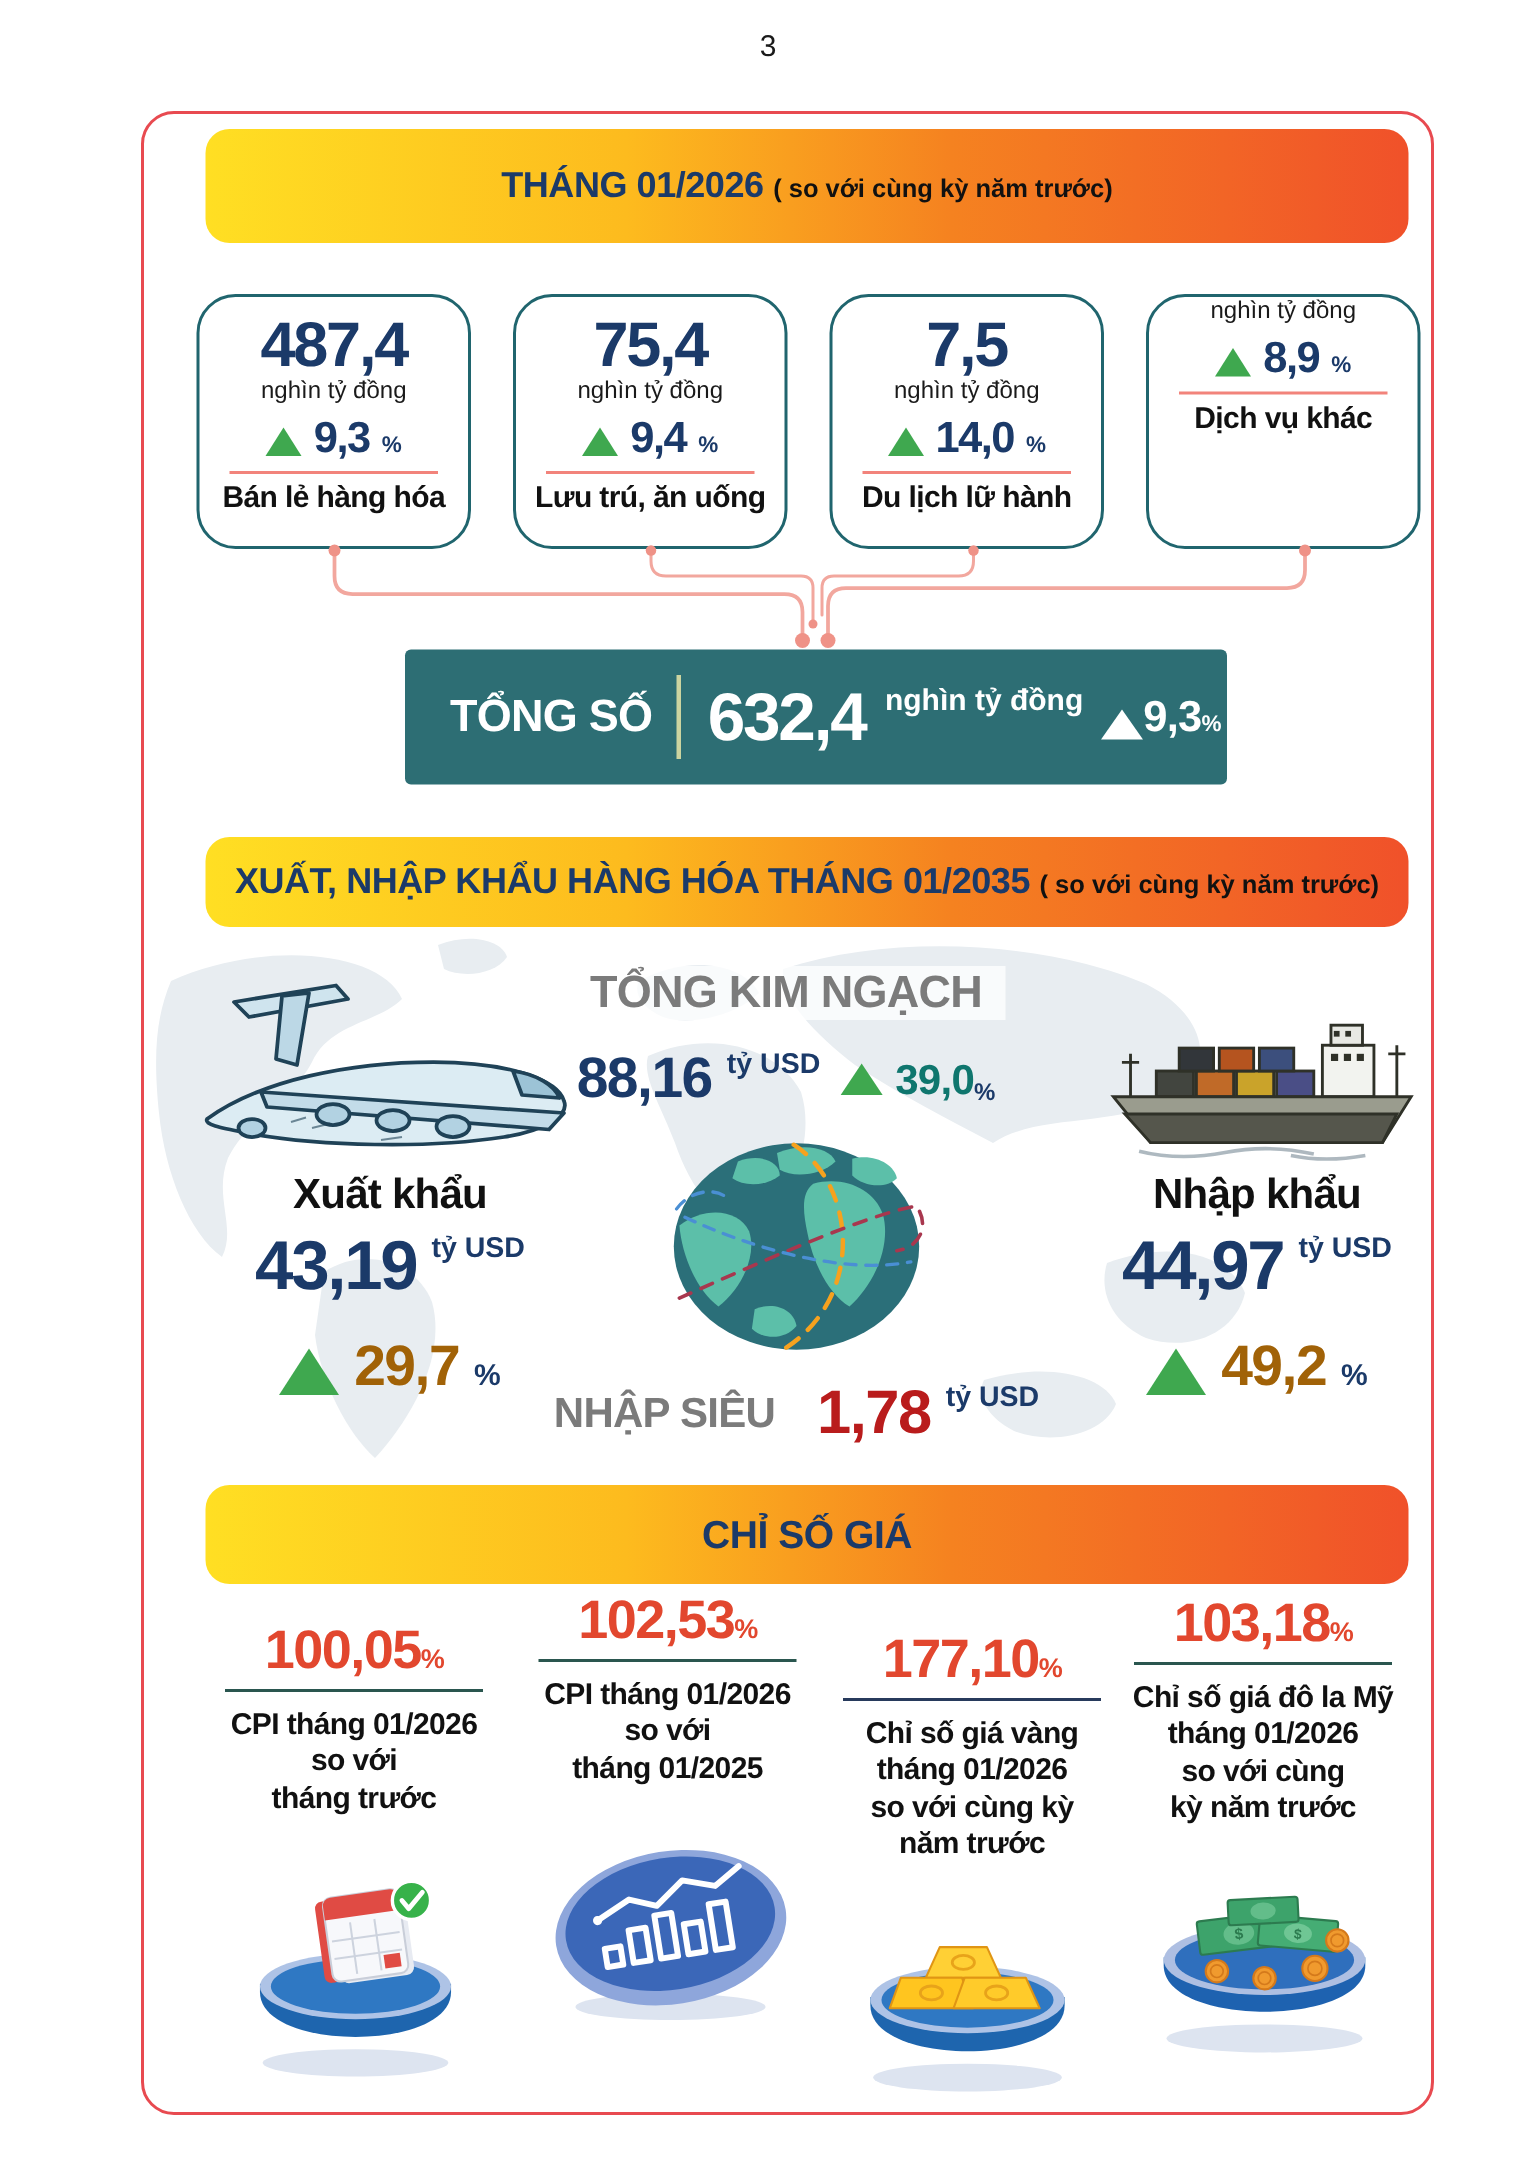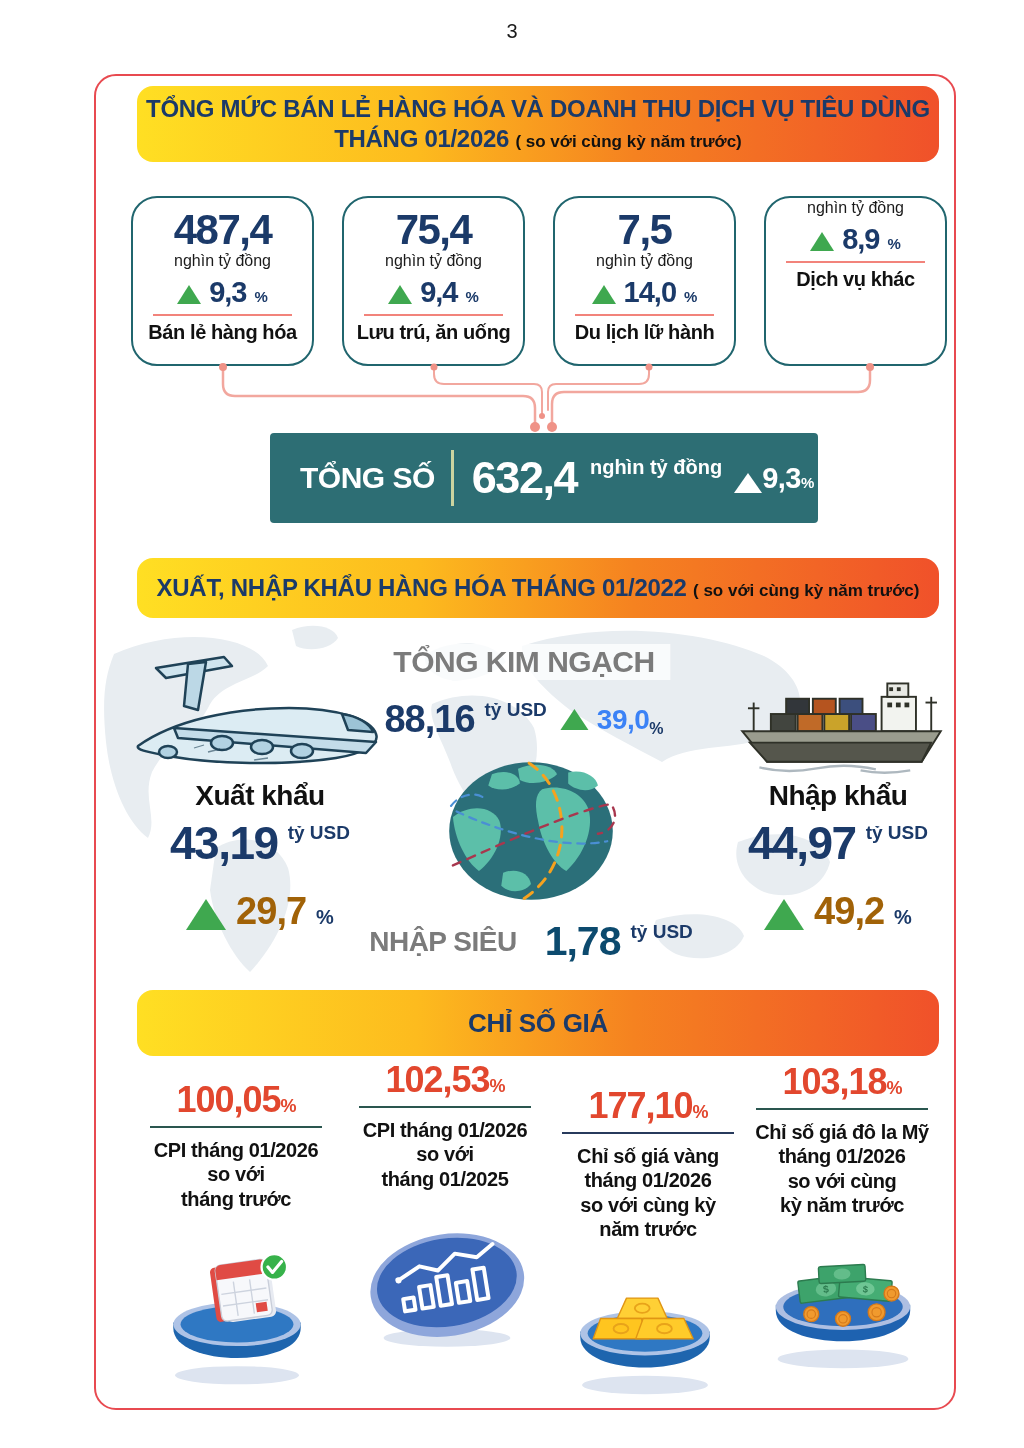--- a/index.html
+++ b/index.html
@@ -63,42 +63,42 @@
   .trade{position:absolute;left:96px;top:620px;width:856px;height:368px;}
   .map-bg{position:absolute;left:0;top:0;width:856px;height:368px;}
   .tkn-title{position:absolute;left:50%;top:24px;transform:translateX(-50%);
              font-size:30px;font-weight:bold;color:#7b7b7b;letter-spacing:-0.5px;
              background:rgba(255,255,255,.75);padding:1px 16px;white-space:nowrap;}
   .tkn-row{position:absolute;left:50%;top:78px;transform:translateX(-50%);
            display:flex;align-items:center;white-space:nowrap;}
   .tkn-row .val{font-size:38px;font-weight:bold;color:#1b3a69;letter-spacing:-1px;}
   .sup-unit{font-size:19px;font-weight:bold;color:#1b3a69;position:relative;top:-10px;margin-left:10px;}
   .tkn-row .tri-mid{margin-left:14px;}
-  .tkn-row .num{font-size:28px;font-weight:bold;color:#3b82f6;margin-left:8px;letter-spacing:-0.5px;}
+  .tkn-row .num{font-size:28px;font-weight:bold;color:#0f766e;margin-left:8px;letter-spacing:-0.5px;}
   .pct-md{font-size:16px;font-weight:bold;color:#1b3a69;align-self:flex-end;line-height:1.5;}
 
   .globe{position:absolute;left:342px;top:132px;width:186px;height:158px;}
   .plane{position:absolute;left:8px;top:28px;width:305px;height:145px;}
   .ship{position:absolute;left:638px;top:52px;width:215px;height:105px;}
 
   .side-block{position:absolute;width:300px;text-align:center;}
   #export-block{left:14px;top:160px;}
   #import-block{left:592px;top:160px;}
   .side-label{font-size:28px;font-weight:bold;color:#111;letter-spacing:-0.5px;}
   .side-valrow{display:flex;align-items:center;justify-content:center;margin-top:8px;}
   .side-val{font-size:46px;font-weight:bold;color:#1b3a69;letter-spacing:-1.5px;line-height:1;}
   .side-chrow{display:flex;align-items:flex-end;justify-content:center;gap:10px;margin-top:26px;}
   .side-ch{font-size:38px;font-weight:bold;color:#a16207;letter-spacing:-1px;line-height:1;}
   .pct-lg{font-size:20px;font-weight:bold;color:#1b3a69;line-height:1.3;}
 
   .balance-row{position:absolute;left:50%;top:298px;transform:translateX(-50%);
                display:flex;align-items:center;white-space:nowrap;}
   .balance-label{font-size:28px;font-weight:bold;color:#7b7b7b;letter-spacing:-0.5px;
                  background:rgba(255,255,255,.78);padding:3px 14px;}
-  .balance-val{font-size:41px;font-weight:bold;color:#0c4a6e;letter-spacing:-1px;margin-left:14px;}
+  .balance-val{font-size:41px;font-weight:bold;color:#b91c1c;letter-spacing:-1px;margin-left:14px;}
 
   
   .pcol{position:absolute;width:200px;text-align:center;}
   #pcol-0{left:136px;top:1082px;}
   #pcol-1{left:345px;top:1062px;}
   #pcol-2{left:548px;top:1088px;}
   #pcol-3{left:742px;top:1064px;}
   .pnum{font-size:36px;font-weight:bold;color:#e2472e;letter-spacing:-1px;line-height:1;}
   .pct-red{font-size:18px;font-weight:bold;color:#e2472e;}
   .pline{height:2px;width:172px;margin:8px auto 10px;background:#2a564f;}
@@ -114,21 +114,20 @@
 </style>
 </head>
 <body>
 
 <div class="page">
 
   <div class="page-num">3</div>
   <div class="frame"></div>
 
   <div class="banner" id="banner-retail">
-    <div class="l1">TỔNG MỨC BÁN LẺ HÀNG HÓA VÀ DOANH THU DỊCH VỤ TIÊU DÙNG</div>
     <div class="l2">
       <span>THÁNG 01/2026</span>
       <span class="note">( so với cùng kỳ năm trước)</span>
     </div>
   </div>
 
   <div class="cards">
     <div class="card">
       <div class="card-value">487,4</div>
       <div class="card-unit">nghìn tỷ đồng</div>
@@ -198,21 +197,21 @@
     <span class="total-value">632,4</span>
     <span class="total-unit">nghìn tỷ đồng</span>
     <span class="total-change">
       <span class="tri tri-white"></span>
       <span><span class="num">9,3</span><span class="pct-w">%</span></span>
     </span>
   </div>
 
   <div class="banner" id="banner-trade">
     <div class="l1">
-      <span>XUẤT, NHẬP KHẨU HÀNG HÓA THÁNG 01/2022</span>
+      <span>XUẤT, NHẬP KHẨU HÀNG HÓA THÁNG 01/2035</span>
       <span class="note">( so với cùng kỳ năm trước)</span>
     </div>
   </div>
 
   <div class="trade">
     <svg class="map-bg" viewBox="0 0 856 368">
       <g fill="#e8edf1">
         <path d="M18,34 C80,6 158,14 172,46 C156,62 124,62 112,88 C96,118 70,124 56,152 C46,178 62,198 52,218 C30,202 14,162 10,122 C6,82 8,58 18,34 Z"></path>
         <path d="M120,228 C148,210 182,222 192,248 C202,284 178,326 154,352 C136,336 118,302 114,270 Z"></path>
         <path d="M196,10 C216,2 238,6 242,18 C234,30 212,32 200,26 Z"></path>

